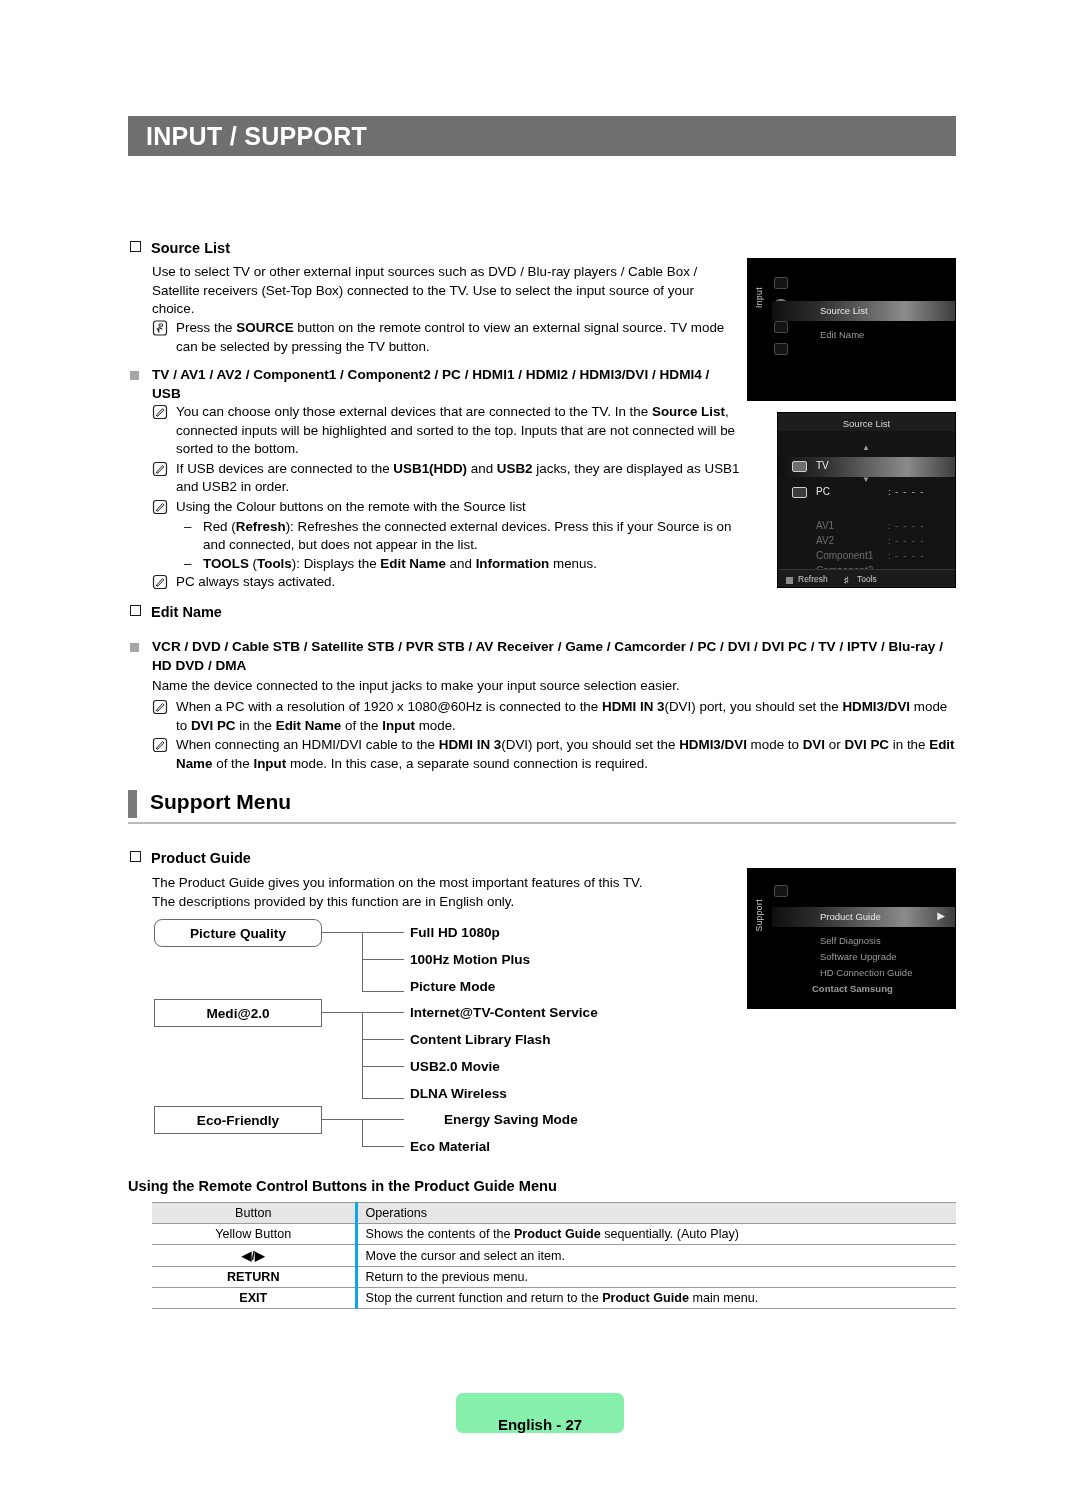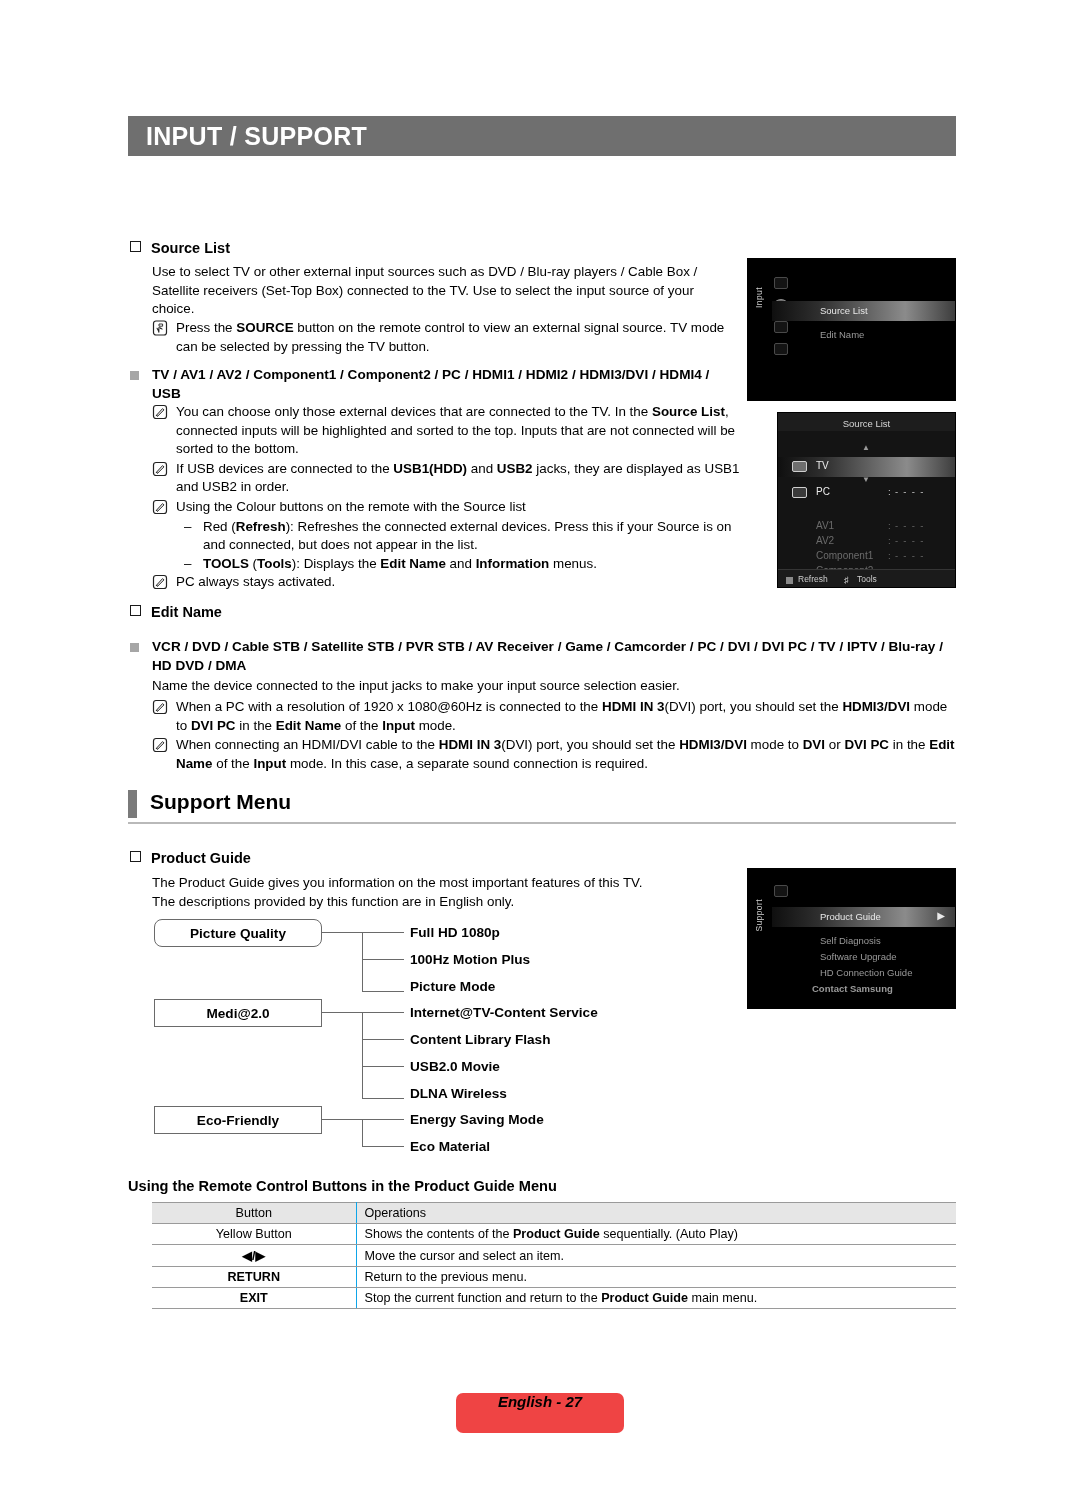--- a/index.html
+++ b/index.html
@@ -260,37 +260,37 @@
     padding: 3px 8px;
     font-weight: normal;
   }
   .tbl thead th {
     background: #e6e6e6;
     font-weight: normal;
   }
   .tbl .c1 {
     width: 204px;
     text-align: center;
-    border-right: 1px solid #0ea5e9;
+    border-right: 3px solid #0ea5e9;
   }
   .tbl thead .c1 { text-align: center; }
   .tbl tbody .c1 { font-weight: bold; }
   .tbl tbody tr:first-child .c1 { font-weight: normal; }
   .tbl .c2 { text-align: left; }
   .tbl b { font-weight: bold; }
 
   
   .footer {
     position: absolute;
     left: 456px; top: 1393px;
     width: 168px; height: 40px;
-    background: #ef4444;
+    background: #86efac;
     border-radius: 7px;
-    display: flex; align-items: flex-start; justify-content: center;
-    font-size: 15px; font-weight: bold; font-style: italic;
+    display: flex; align-items: flex-end; justify-content: center;
+    font-size: 15px; font-weight: bold;
   }
 </style>
 </head>
 <body>
 
 <div class="page">
 
   <div class="chapter-bar">
     <div class="title">INPUT / SUPPORT</div>
   </div>
@@ -455,21 +455,21 @@
     <div class="ln-h" style="left:362px; top:1098px; width:42px;"></div>
     <div class="pg-leaf" style="left:410px; top:1005px;">Internet@TV-Content Service</div>
     <div class="pg-leaf" style="left:410px; top:1032px;">Content Library Flash</div>
     <div class="pg-leaf" style="left:410px; top:1059px;">USB2.0 Movie</div>
     <div class="pg-leaf" style="left:410px; top:1086px;"> DLNA Wireless</div>
 
     <div class="ln-h" style="left:322px; top:1119px; width:40px;"></div>
     <div class="ln-v" style="left:362px; top:1119px; height:28px;"></div>
     <div class="ln-h" style="left:362px; top:1119px; width:42px;"></div>
     <div class="ln-h" style="left:362px; top:1146px; width:42px;"></div>
-    <div class="pg-leaf" style="left:398px; top:1112px;padding-left:12px;">Energy Saving Mode</div>
+    <div class="pg-leaf" style="left:432px; top:1112px;padding-left:12px;">Energy Saving Mode</div>
     <div class="pg-leaf" style="left:410px; top:1139px;">Eco Material</div>
   </div>
 
   <div class="tbl-title" style="left:128px; top:1178px;">Using the Remote Control Buttons in the Product Guide Menu</div>
 
   <table class="tbl" style="top:1202px;">
     <thead>
       <tr>
         <th class="c1">Button</th>
         <th class="c2">Operations</th>

